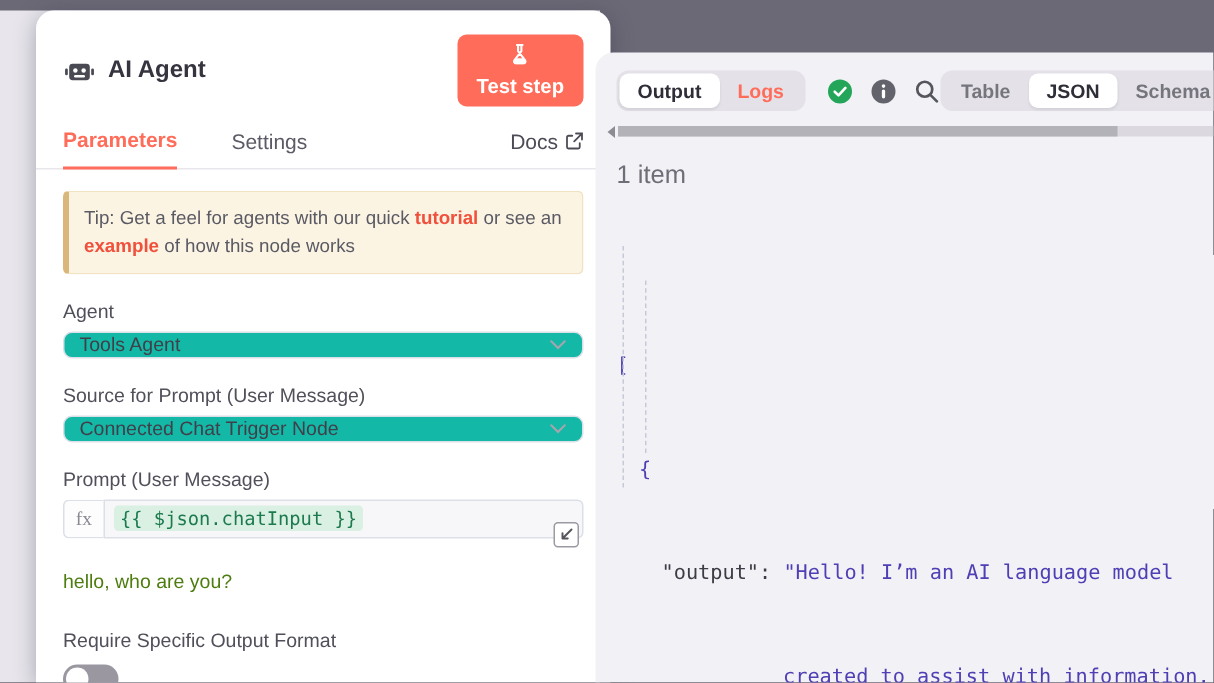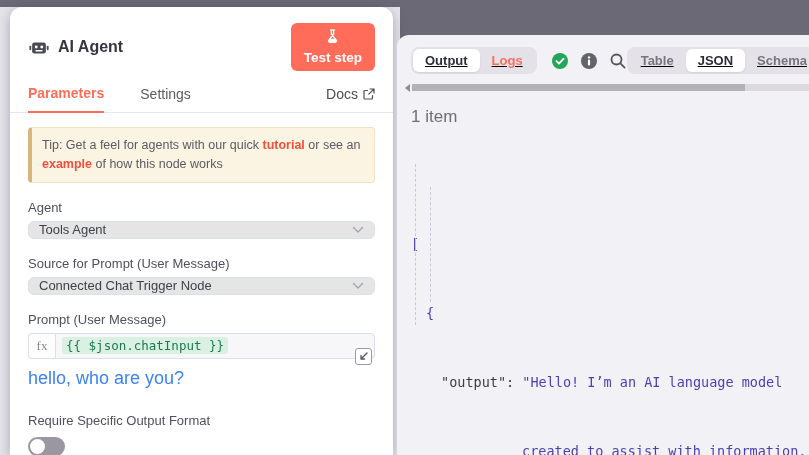--- a/index.html
+++ b/index.html
@@ -7,21 +7,21 @@
   body {
     background:#6c6977;
     font-family:"Liberation Sans","DejaVu Sans",sans-serif;
     position:relative;
   }
   
   .backdrop { position:absolute; left:0; top:7px; width:400px; bottom:0; background:#e8e6ec; }
 
   
   .ndv-card {
-    position:absolute; left:10px; top:7px; width:383px; height:448px;
+    position:absolute; left:24px; top:7px; width:383px; height:448px;
     background:#fff; border-radius:12px 12px 0 0;
     box-shadow:0 3px 14px rgba(40,40,60,.35);
   }
   .ndv-header { display:flex; align-items:center; padding:16px 18px 0 18px; }
   .node-title { font-size:16px; font-weight:700; color:#35343f; margin-left:8px; }
   .test-btn {
     margin-left:auto; background:#ff6d5a; color:#fff; border:none; cursor:pointer;
     font-size:13.5px; font-weight:700; padding:6px 13px; border-radius:6px;
     display:flex; align-items:center; gap:7px; font-family:inherit;flex-direction:column;
   }
@@ -31,21 +31,21 @@
   .tab-docs { margin-left:auto; display:flex; align-items:center; gap:5px; color:#4c4c56; font-size:14px; padding-bottom:10px; cursor:pointer; }
 
   .ndv-body { padding:14px 18px 0 18px; }
   .tip-box {
     background:#fcf4e3; border:1px solid #f2e2c4; border-left:4px solid #d9b77c;
     border-radius:4px; padding:8px 10px; font-size:12.5px; line-height:1.5; color:#5a5a64;
   }
   .tip-link { color:#f0503c; font-weight:700; cursor:pointer; }
   .field-label { font-size:13px; color:#50505a; margin-top:17px; }
   .select-box {
-    margin-top:6px; height:18px; border:1px solid #dbdfe7; border-radius:6px; background:#e5e5e5;
+    margin-top:6px; height:18px; border:1px solid #dbdfe7; border-radius:6px; background:#14b8a6;
     display:flex; align-items:center; padding:0 10px; font-size:13px; color:#40404a; cursor:pointer;
   }
   .select-box .chev { margin-left:auto; }
 
   .expr-row { margin-top:6px; display:flex; position:relative; height:26px; }
   .fx-cell {
     width:27px; border:1px solid #dbdfe7; border-right:none; border-radius:4px 0 0 4px;
     background:#fdfdfe; display:flex; align-items:center; justify-content:center;
     font-family:"Liberation Serif","DejaVu Serif",serif; font-size:13px; color:#8a8a93;
   }
@@ -54,34 +54,34 @@
     display:flex; align-items:center; padding:0 6px;
   }
   .expr-pill {
     font-family:"DejaVu Sans Mono",monospace; font-size:12.5px; color:#1d7a4f;
     background:#d9f0e2; padding:1px 4px; border-radius:3px;
   }
   .expand-btn {
     position:absolute; right:3px; bottom:-6px; width:17px; height:17px; background:#fff;
     border:1px solid #9a9aa3; border-radius:3px; display:flex; align-items:center; justify-content:center; cursor:pointer;
   }
-  .eval-text { margin-top:9px; font-size:18px; color:#3b82f6; }
+  .eval-text { margin-top:21px; font-size:13px; color:#4d7c0f; }
   .toggle {
     margin-top:9px; width:37px; height:19px; background:#9a97a1; border-radius:10px;
     position:relative; cursor:pointer;
   }
   .toggle .knob { position:absolute; left:2px; top:2px; width:15px; height:15px; background:#fff; border-radius:50%; }
 
   
   .out-panel {
     position:absolute; left:397px; top:35px; right:0; bottom:0;
     background:#f2f1f6; border-top-left-radius:12px; padding:12px 0 0 14px;
   }
   .out-header { display:flex; align-items:center; }
-  .pill-group { background:#e4e2e8; border-radius:8px; padding:2px; display:flex; align-items:center;text-decoration:underline; }
+  .pill-group { background:#e4e2e8; border-radius:8px; padding:2px; display:flex; align-items:center; }
   .pill { font-size:13px; font-weight:600; color:#75757e; padding:4px 12px; border-radius:6px; cursor:pointer; }
   .pill.active { background:#fff; color:#2e2e38; font-weight:700; box-shadow:0 1px 2px rgba(0,0,0,.08); }
   .pill.logs { color:#ff6d5a; }
   .hdr-icons { display:flex; align-items:center; gap:11px; margin-left:14px; }
   .fmt-group { margin-left:auto; margin-right:16px; }
   .hscroll { margin-top:10px; margin-left:-6px; height:7px; display:flex; align-items:center; }
   .hscroll .arrow { width:0; height:0; border-top:4px solid transparent; border-bottom:4px solid transparent; border-right:5px solid #8d8b94; margin-right:2px; }
   .hscroll .track { flex:1; height:7px; background:#dbd9df; border-radius:0; position:relative; }
   .hscroll .thumb { position:absolute; left:0; top:0; height:7px; width:84%; background:#b4b2b9; }
 

